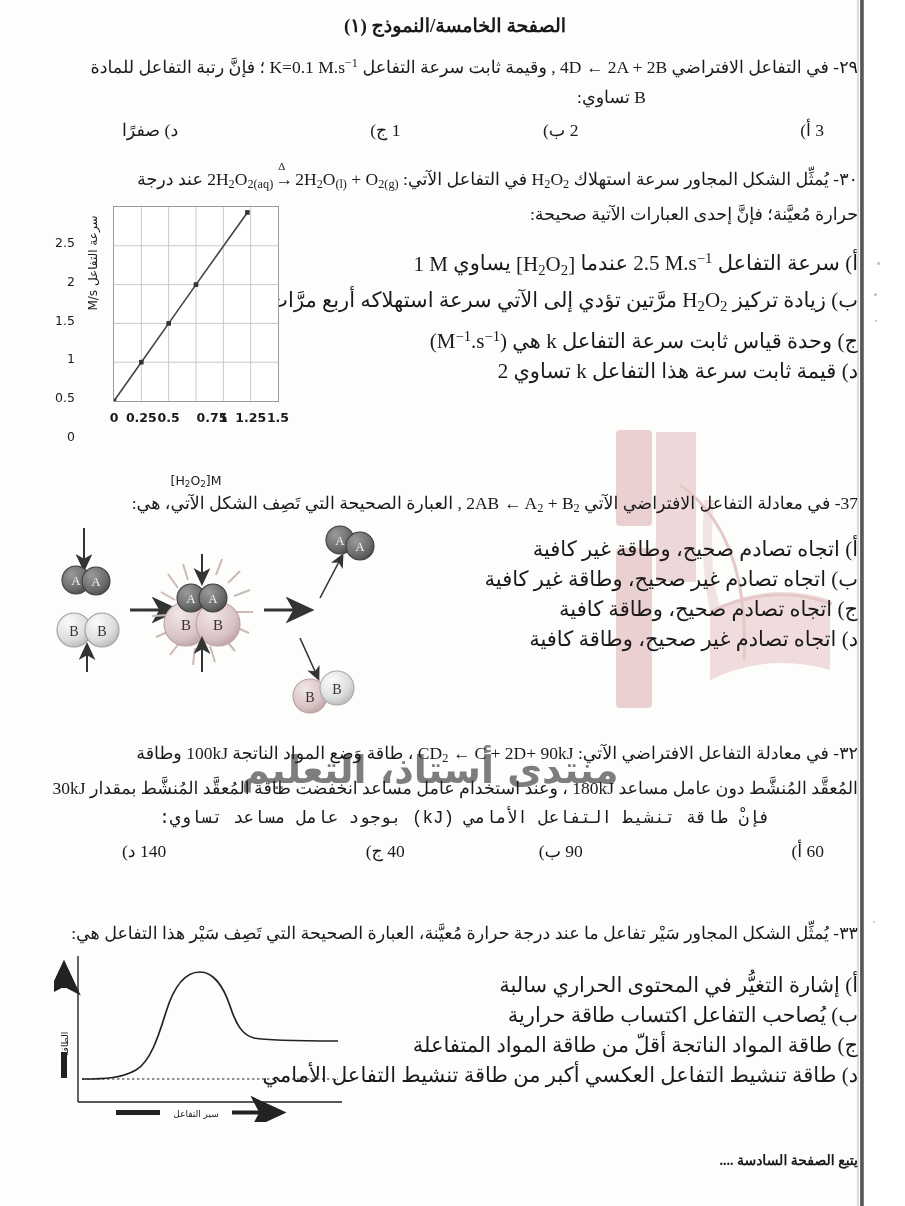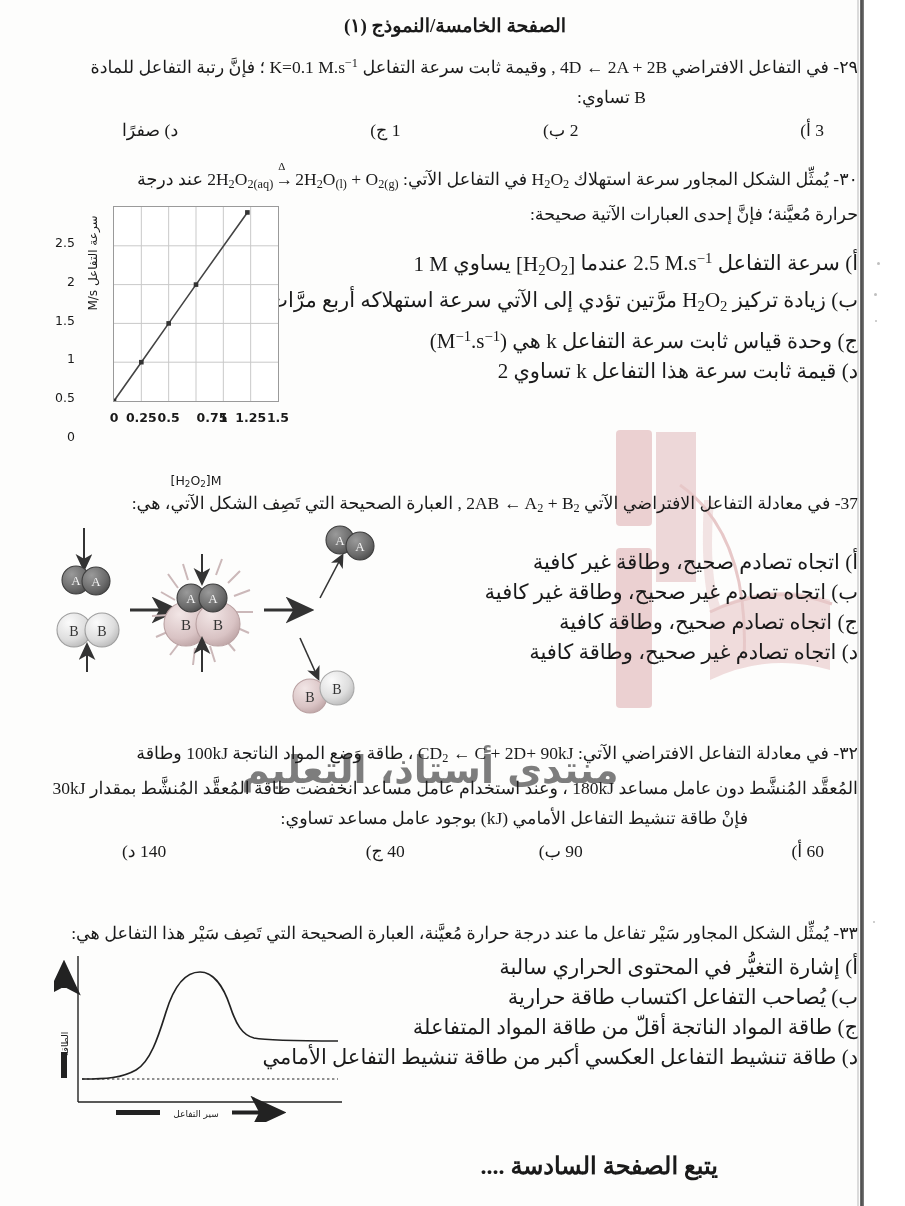--- a/index.html
+++ b/index.html
@@ -42,21 +42,21 @@
   .ltr{direction:ltr;unicode-bidi:embed;display:inline-block;}
   sub{font-size:.7em;vertical-align:-.28em;}
   sup{font-size:.7em;vertical-align:.5em;}
 
   .optrow{display:flex;direction:rtl;font-size:17.5px;}
   .optrow > div{flex:1;text-align:center;}
   .optrow > div:first-child{text-align:right;padding-right:34px;}
   .optrow > div:last-child{text-align:left;padding-left:70px;}
 
   .footer{position:absolute;left:0;top:1152px;width:806px;text-align:right;
-    direction:rtl;font-size:24px;font-weight:700;padding-right:140px;box-sizing:border-box;}
+    direction:rtl;font-size:14px;font-weight:700;box-sizing:border-box;}
 
   
   .chart-wrap{position:absolute;left:3px;top:196px;width:250px;height:258px;}
   .chart-plot{position:absolute;left:58px;top:10px;width:166px;height:196px;
     border:1px solid #9a9a9a;background:#fff;box-sizing:border-box;}
   .ytick{position:absolute;right:230px;width:40px;text-align:right;font-size:12.5px;
     font-weight:400;font-family:"DejaVu Sans",sans-serif;transform:translateY(-50%);margin-top:36px;}
   .xtick{position:absolute;width:40px;text-align:center;font-size:12.5px;font-weight:700;
     font-family:"DejaVu Sans",sans-serif;transform:translateX(-50%);}
   .ylab{position:absolute;left:-22px;top:60px;width:120px;text-align:center;
@@ -200,21 +200,21 @@
         <span class="ltr">[H<sub>2</sub>O<sub>2</sub>]M</span>
       </div>
     </div>
 
     <div class="q" style="top:488px;">
       <div class="q-line r">
         <span>37- في معادلة التفاعل الافتراضي الآتي</span>
         <span class="ltr">2AB <span style="display:inline-block;transform:scaleX(-1)">→</span> A<sub>2</sub> + B<sub>2</sub></span>
         <span>, العبارة الصحيحة التي تَصِف الشكل الآتي، هي:</span>
       </div>
-      <div class="opt" style="margin-top:24px;">
+      <div class="opt" style="margin-top:11px;">
         <span>أ)</span>
         <span>اتجاه تصادم صحيح، وطاقة غير كافية</span>
       </div>
       <div class="opt">
         <span>ب)</span>
         <span>اتجاه تصادم غير صحيح، وطاقة غير كافية</span>
       </div>
       <div class="opt">
         <span>ج)</span>
         <span>اتجاه تصادم صحيح، وطاقة كافية</span>
@@ -301,32 +301,32 @@
         <span>، طاقة وَضع المواد الناتجة</span>
         <span class="ltr">100kJ</span>
         <span>وطاقة</span>
       </div>
       <div class="q-line r">
         <span>المُعقَّد المُنشَّط دون عامل مساعد</span>
         <span class="ltr">180kJ</span>
         <span>، وعند استخدام عامل مساعد انخفضت طاقة المُعقَّد المُنشَّط بمقدار</span>
         <span class="ltr">30kJ</span>
       </div>
-      <div class="q-line r" style="padding-right:110px;">فإنْ طاقة تنشيط التفاعل الأمامي (kJ) بوجود عامل مساعد تساوي:</div>
+      <div class="q-line r" style="padding-right:88px;font-family:Liberation Mono, monospace;">فإنْ طاقة تنشيط التفاعل الأمامي (kJ) بوجود عامل مساعد تساوي:</div>
       <div class="optrow" style="margin-top:8px;">
         <div><span class="ltr">60</span> <span>أ)</span></div>
         <div><span class="ltr">90</span> <span>ب)</span></div>
         <div><span class="ltr">40</span> <span>ج)</span></div>
         <div><span class="ltr">140</span> <span>د)</span></div>
       </div>
     </div>
 
     <div class="q" style="top:918px;">
       <div class="q-line r">٣٣- يُمثِّل الشكل المجاور سَيْر تفاعل ما عند درجة حرارة مُعيَّنة، العبارة الصحيحة التي تَصِف سَيْر هذا التفاعل هي:</div>
-      <div class="opt" style="margin-top:4px;">
+      <div class="opt" style="margin-top:22px;">
         <span>أ)</span>
         <span>إشارة التغيُّر في المحتوى الحراري سالبة</span>
       </div>
       <div class="opt">
         <span>ب)</span>
         <span>يُصاحب التفاعل اكتساب طاقة حرارية</span>
       </div>
       <div class="opt">
         <span>ج)</span>
         <span>طاقة المواد الناتجة أقلّ من طاقة المواد المتفاعلة</span>

